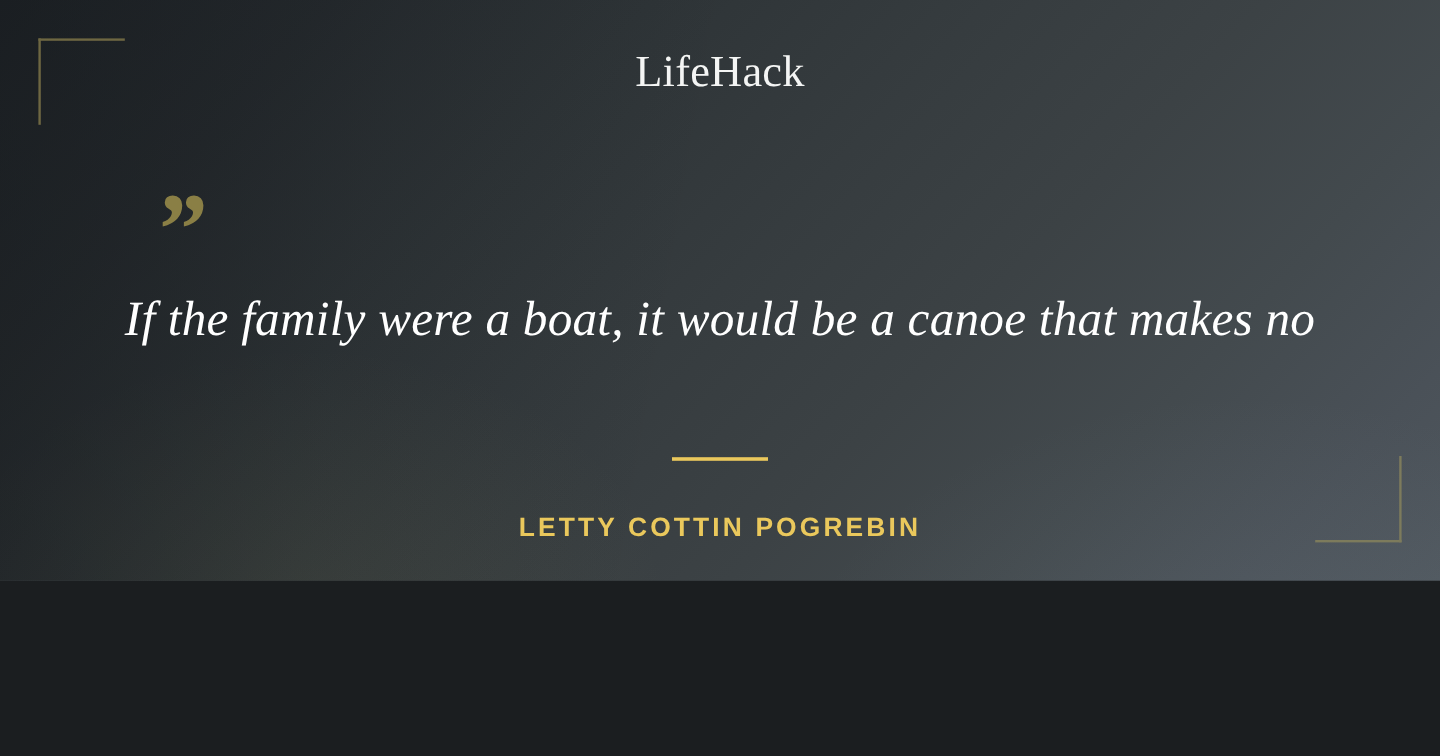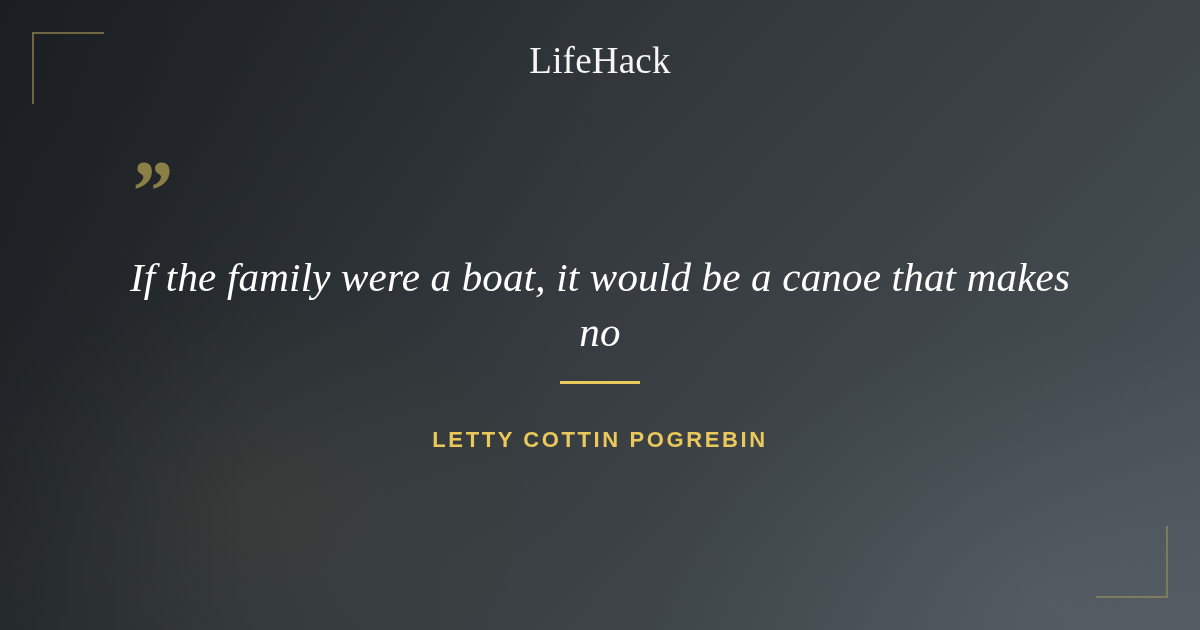--- a/index.html
+++ b/index.html
@@ -4,21 +4,21 @@
 <style>
   html, body {
     margin: 0;
     padding: 0;
     background: #1b1e20;
   }
 
   .card {
     position: relative;
     width: 1200px;
-    height: 630px;
+    height: 484px;
     overflow: hidden;
     background-color: #3a4043;
     background-image:
       radial-gradient(ellipse 420px 300px at 255px 505px, rgba(150,150,95,0.10), rgba(150,150,95,0) 72%),
       radial-gradient(ellipse 520px 360px at 1040px 600px, rgba(130,145,155,0.16), rgba(130,145,155,0) 75%),
       linear-gradient(133deg,
         #20252a 0%,
         #262b2f 17%,
         #2e3437 33%,
         #363c3f 50%,
@@ -91,21 +91,21 @@
   .quote-block {
     position: absolute;
     left: 50%;
     top: 238px;
     transform: translateX(-50%);
     width: 1010px;
     text-align: center;
   }
 
   .quote-text {
-    margin: 12px;
+    margin: 0;
     font-family: "Liberation Serif", "DejaVu Serif", serif;
     font-style: italic;
     font-size: 41px;
     line-height: 1.34;
     color: #ffffff;
     letter-spacing: 0.2px;
   }
 
   
   .divider {

